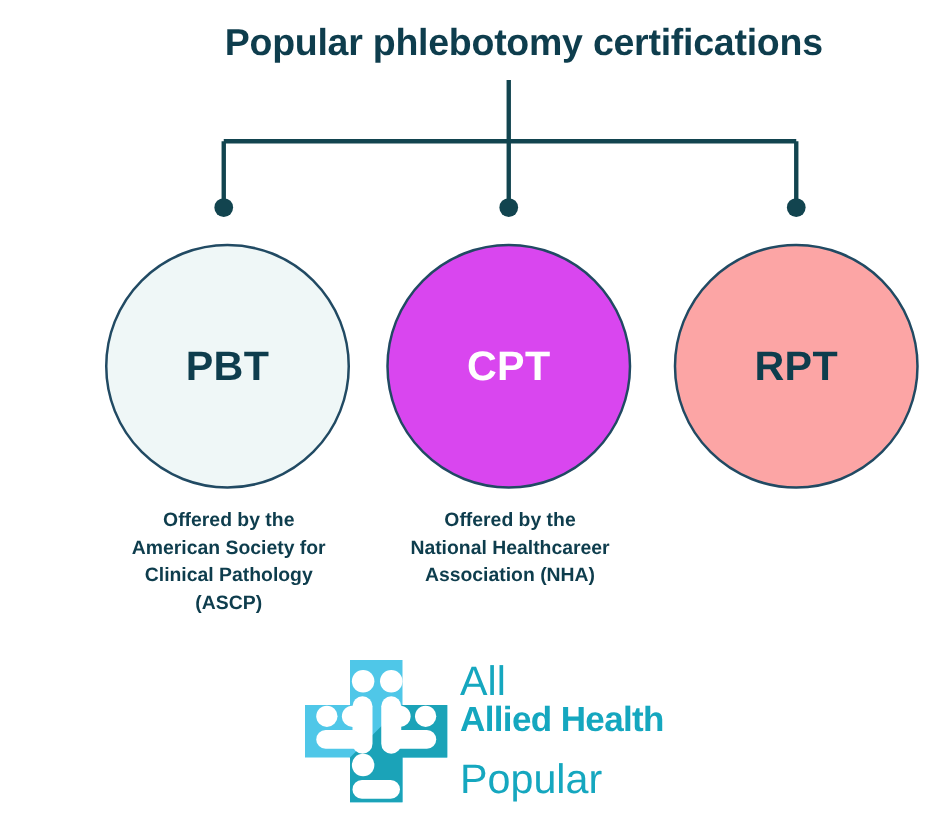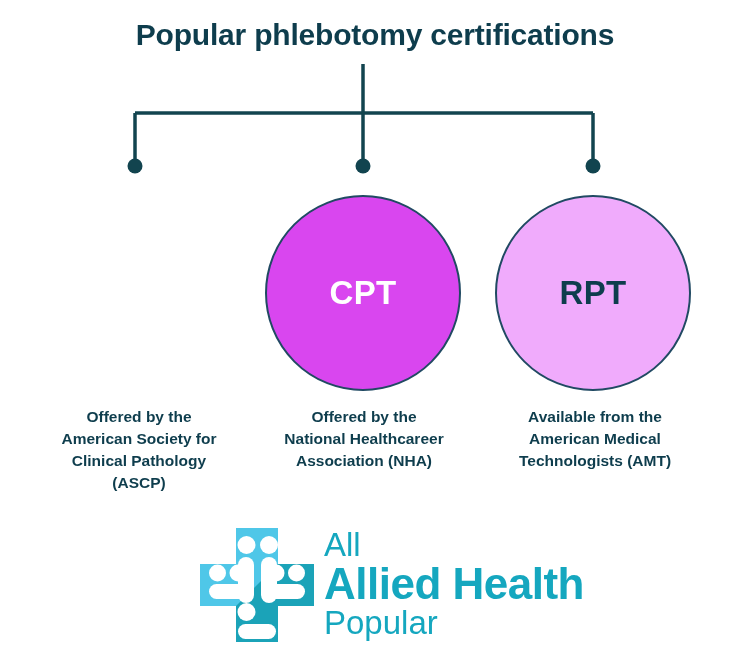--- a/index.html
+++ b/index.html
@@ -13,20 +13,21 @@
     position: relative;
     overflow: hidden;
     font-family: "Liberation Sans", sans-serif;
     -webkit-font-smoothing: antialiased;
   }
 
   .infographic {
     position: absolute;
     inset: 0;
     background: #ffffff;
+    margin-left: 44px;
   }
 
   
   .title {
     position: absolute;
     top: 18px;
     left: 0;
     width: 750px;
     text-align: center;
     font-size: 30px;
@@ -79,21 +80,21 @@
   }
   .circle.pbt {
     background: #eff7f7;
     color: #0e3d4d;
   }
   .circle.cpt {
     background: #d946ef;
     color: #ffffff;
   }
   .circle.rpt {
-    background: #f0abfc;
+    background: #fca5a5;
     color: #0e3d4d;
   }
 
   
   .captions {
     position: absolute;
     top: 406px;
     left: 0;
     width: 750px;
     height: 110px;
@@ -141,21 +142,21 @@
   }
   .logo-line.l1 {
     position: absolute;
     top: 4px; left: 0;
     font-size: 33px;
     font-weight: 400;
   }
   .logo-line.l2 {
     position: absolute;
     top: 38px; left: 0;
-    font-size: 44px;
+    font-size: 28px;
     font-weight: 700;
     letter-spacing: -0.5px;
   }
   .logo-line.l3 {
     position: absolute;
     top: 82px; left: 0;
     font-size: 33px;
     font-weight: 400;
   }
 </style>
@@ -178,20 +179,25 @@
       <g fill="#12444f">
         <circle cx="135" cy="106" r="7.5"></circle>
         <circle cx="363" cy="106" r="7.5"></circle>
         <circle cx="593" cy="106" r="7.5"></circle>
       </g>
     </svg>
   </div>
 
   <div class="circles">
 
+    <div class="node n0">
+      <div class="circle pbt">
+        <span>PBT</span>
+      </div>
+    </div>
 
     <div class="node n1">
       <div class="circle cpt">
         <span>CPT</span>
       </div>
     </div>
 
     <div class="node n2">
       <div class="circle rpt">
         <span>RPT</span>
@@ -201,23 +207,20 @@
   </div>
 
   <div class="captions">
     <div class="caption c0">Offered by the
 American Society for
 Clinical Pathology
 (ASCP)</div>
     <div class="caption c1">Offered by the
 National Healthcareer
 Association (NHA)</div>
-    <div class="caption c2">Available from the
-American Medical
-Technologists (AMT)</div>
   </div>
 
   <div class="logo">
 
     <div class="logo-mark">
       <svg width="122" height="122" viewBox="0 0 122 122">
         <defs>
           <clipPath id="crossClip">
             <path d="M40 4 H82 V40 H118 V82 H82 V118 H40 V82 H4 V40 H40 Z"></path>
           </clipPath>

